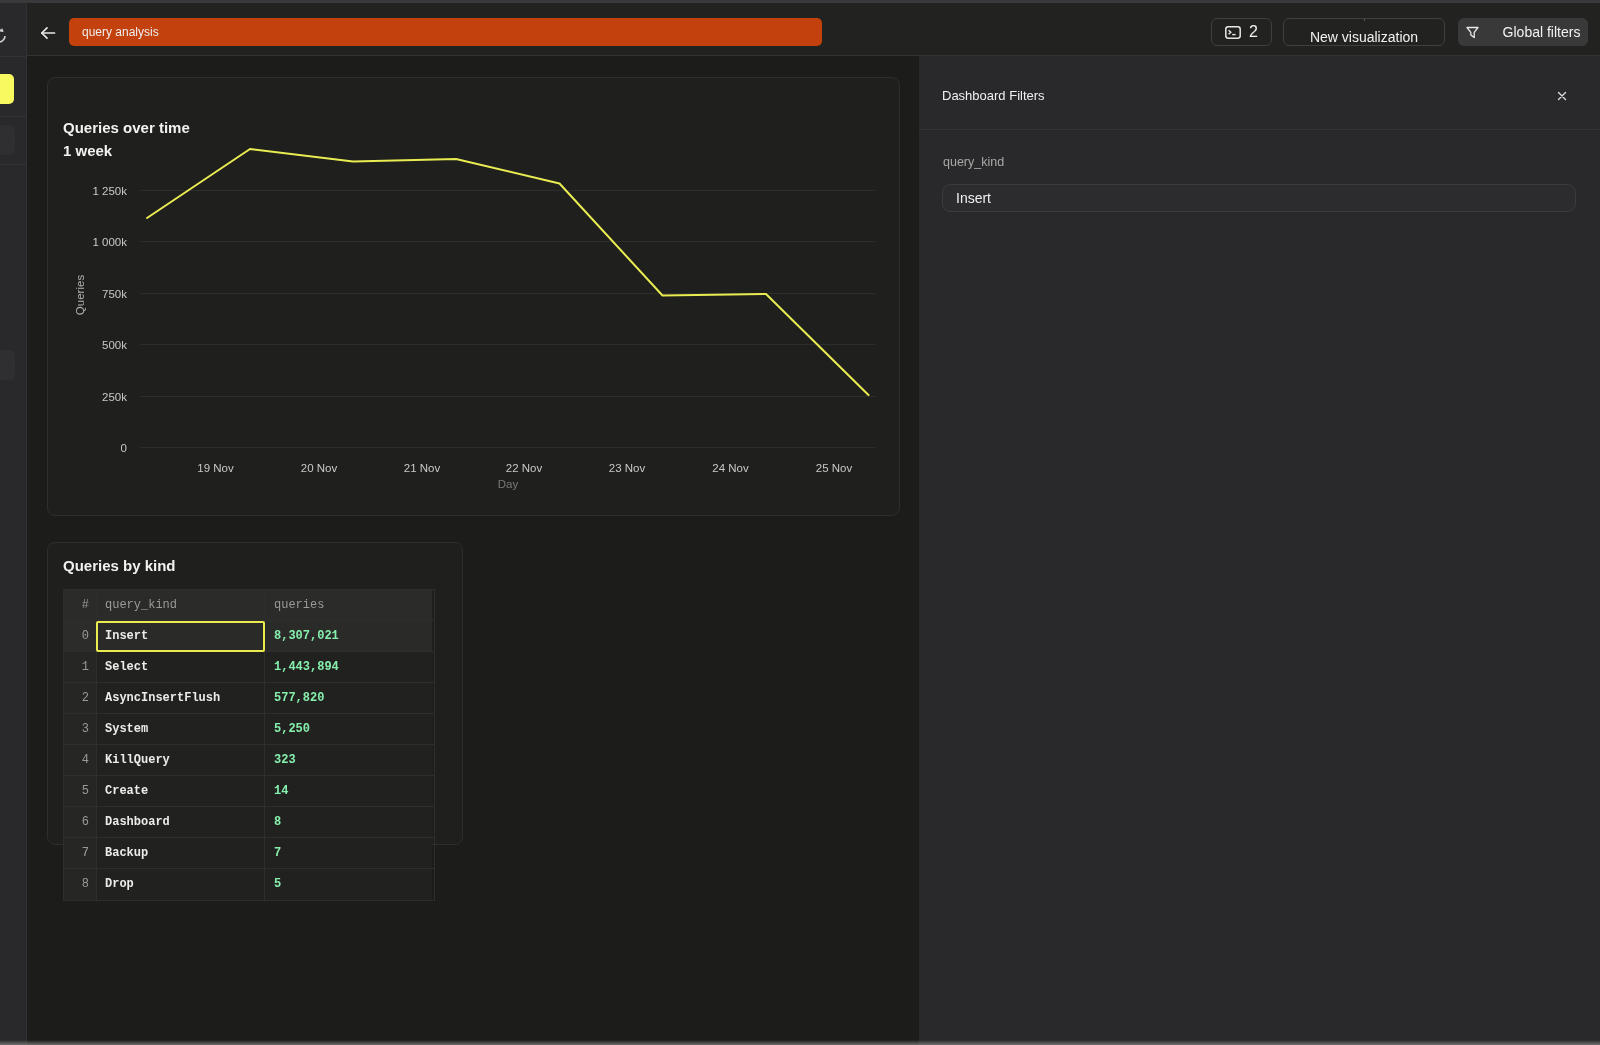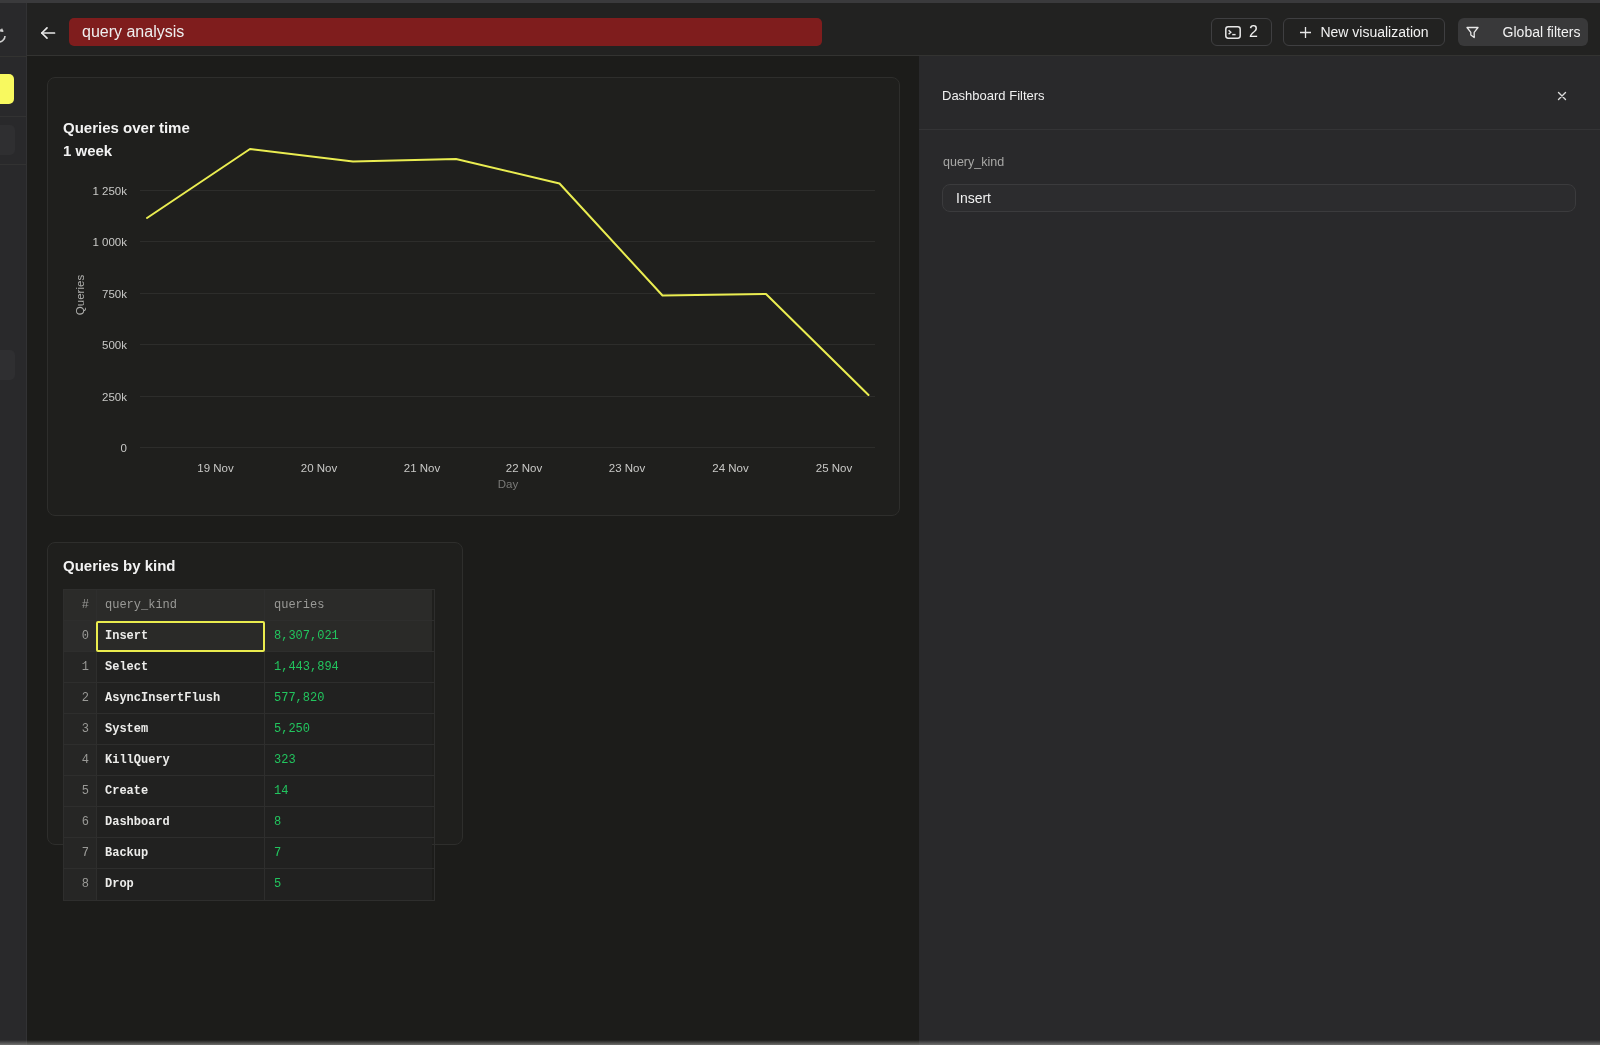--- a/index.html
+++ b/index.html
@@ -13,28 +13,28 @@
     border-bottom:1px solid #333331; }
   #sidebar { left:0; top:3px; width:27px; height:1042px; background:#29292b;
     border-right:1px solid #323234; }
   #sb-divider1 { left:0; top:56px; width:27px; height:1px; background:#333331; }
   #sb-yellow { left:-6px; top:71px; width:20px; height:30px; background:#f8f95f; border-radius:5px; }
   #sb-divider2 { left:0; top:113px; width:27px; height:1px; background:#323232; }
   #sb-gray1 { left:-6px; top:122px; width:21px; height:30px; background:#2f2f31; border-radius:5px; }
   #sb-divider3 { left:0; top:161px; width:27px; height:1px; background:#323232; }
   #sb-gray2 { left:-6px; top:347px; width:21px; height:30px; background:#2f2f31; border-radius:5px; }
 
-  #search { left:69px; top:18px; width:753px; height:28px; background:#7f1d1d;
-    border-radius:5px; color:#efefef; font-size:16px; line-height:28px; padding-left:13px; }
+  #search { left:69px; top:18px; width:753px; height:28px; background:#c2410c;
+    border-radius:5px; color:#efefef; font-size:12px; line-height:28px; padding-left:13px; }
 
   .btn { top:18px; height:28px; border-radius:6px; display:flex; align-items:center;
     justify-content:center; color:#f2f2f2; font-size:14px; }
   .btn.outline { border:1px solid #3f3f41; background:transparent; }
   #btn1 { left:1211px; width:61px; gap:8px; font-size:16px; }
-  #btn2 { left:1283px; width:162px; gap:8px; }
+  #btn2 { left:1283px; width:162px; gap:8px;flex-direction:column; }
   #btn3 { left:1458px; width:130px; background:#39393a; gap:24px; }
 
   
   #panel { left:919px; top:56px; width:681px; height:989px; background:#29292b; }
   #panel-title { left:942px; top:88px; font-size:13px; font-weight:400; color:#f0f0f0; }
   #panel-close { left:1555px; top:89px; width:14px; height:14px; }
   #panel-divider { left:919px; top:129px; width:681px; height:1px; background:#343436; }
   #filter-label { left:943px; top:155px; font-size:12.5px; color:#a8a8a6; }
   #filter-input { left:942px; top:184px; width:634px; height:28px; background:#2c2c2e;
     border:1px solid #3b3b3d; border-radius:8px; color:#f0f0f0; font-size:13.5px;
@@ -48,21 +48,21 @@
 
   
   #tbl { left:15px; top:46px; width:372px; border:1px solid #2e2e2d;
     font-family:"Liberation Mono", monospace; font-size:12px; }
   .trow { display:flex; height:31px; border-bottom:1px solid #2e2e2d; }
   .trow:last-child { border-bottom:none; }
   .c-idx { width:33px; background:#262625; border-right:1px solid #2e2e2d;
     color:#9a9a97; text-align:right; padding-right:7px; line-height:30px; }
   .c-kind { width:168px; background:#212120; border-right:1px solid #2e2e2d;
     color:#ececea; font-weight:700; padding-left:8px; line-height:30px; }
-  .c-q { width:167px; background:#212120; color:#22c55e; font-weight:400;
+  .c-q { width:167px; background:#212120; color:#86efac; font-weight:700;
     padding-left:9px; line-height:30px; }
   .thead .c-idx { background:#2b2b29; color:#9a9a97; font-weight:400; }
   .thead .c-kind, .thead .c-q { background:#2b2b29; color:#9a9a97; font-weight:400; }
   .hl .c-idx { background:#2c2c2b; }
   .hl .c-kind, .hl .c-q { background:#2a2a28; }
   #ybox { left:48px; top:78px; width:169px; height:31px; border:2px solid #eaec4e;
     border-radius:2px; }
 
   #bottomgrad { left:0; top:1040px; width:1600px; height:5px;
     background:linear-gradient(to bottom, rgba(130,130,128,0), rgba(130,130,128,0.8)); }

